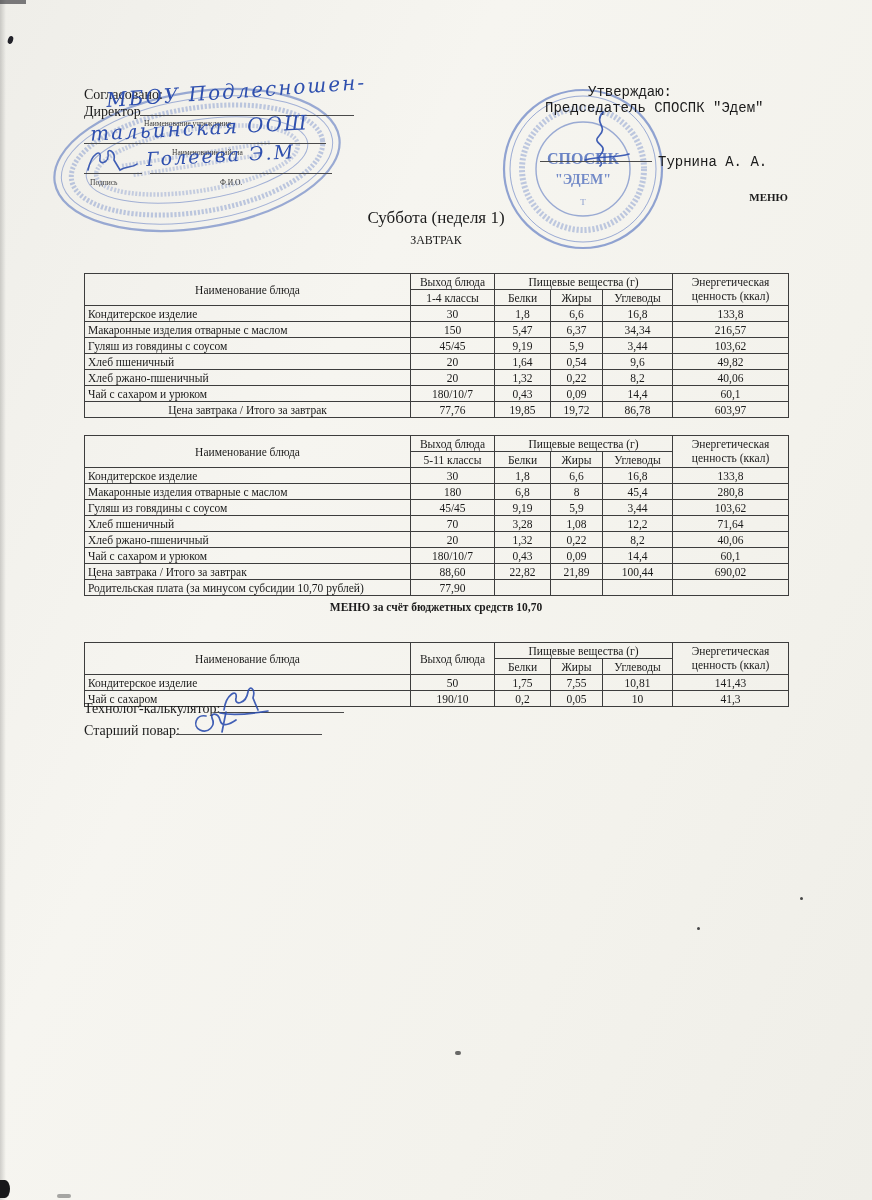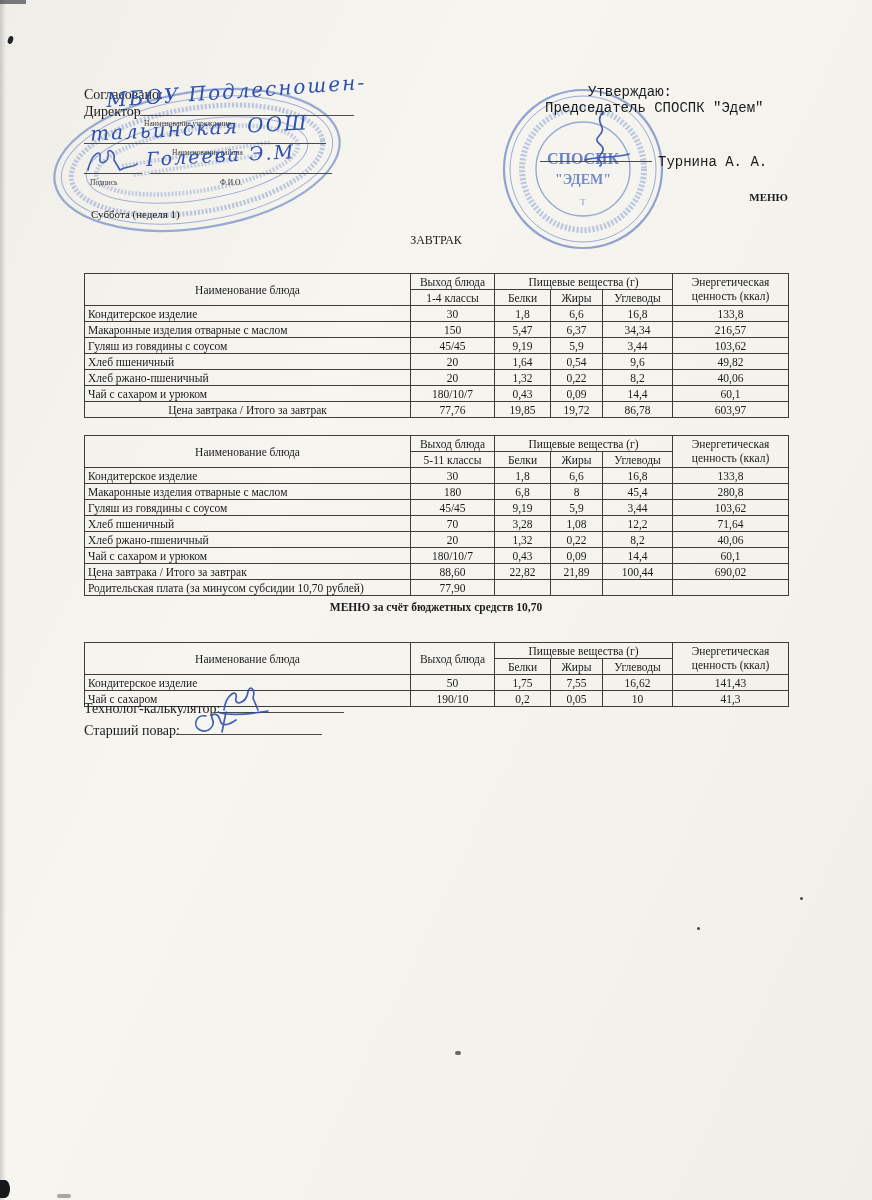--- a/index.html
+++ b/index.html
@@ -28,21 +28,21 @@
                table-layout:fixed; font-size:11.5px; background:transparent;margin-top:21px; }
   table.menu th, table.menu td { border:1px solid #3d3d3d; height:16px; padding:0 3px;
                font-weight:normal; overflow:hidden; white-space:nowrap; }
   table.menu th { text-align:center; }
   table.menu td.center { text-align:center; }
   .table-1 { top:252px; }
   .table-2 { top:414px; }
   .table-3 { top:621px; }
 
   .page-title   { left:84px; top:191px; width:704px; text-align:right; font-weight:bold; font-size:11px; }
-  .page-sub     { left:91px; top:208px; width:704px; font-size:11px; }
+  .page-sub     { left:84px; top:208px; width:704px; text-align:center; font-size:17px; }
   .sec-breakfast{ left:84px; top:233px; width:704px; text-align:center; font-weight:normal; font-size:12px; }
   .sec-budget   { left:84px; top:601px; width:704px; text-align:center; font-weight:bold; font-size:11.5px; }
 
   .stamp { pointer-events:none; }
 
   .speck { position:absolute; pointer-events:none; }
   .sp1 { left:8px;  top:36px;  width:5px;  height:8px;  background:#23232a; border-radius:45%; transform:rotate(18deg); }
   .sp2 { left:455px; top:1051px; width:6px; height:4px; background:#3a3a3a; opacity:.75; border-radius:2px; }
   .sp3 { left:697px; top:927px; width:3px; height:3px; background:#474747; border-radius:50%; }
   .sp4 { left:800px; top:897px; width:3px; height:3px; background:#474747; border-radius:50%; }
@@ -306,21 +306,21 @@
           <th>Жиры</th>
           <th>Углеводы</th>
         </tr>
       </thead>
       <tbody>
         <tr>
           <td>Кондитерское изделие</td>
           <td class="center">50</td>
           <td class="center">1,75</td>
           <td class="center">7,55</td>
-          <td class="center">16,62</td>
+          <td class="center">10,81</td>
           <td class="center">141,43</td>
         </tr>
         <tr>
           <td>Чай с сахаром</td>
           <td class="center">190/10</td>
           <td class="center">0,2</td>
           <td class="center">0,05</td>
           <td class="center">10</td>
           <td class="center">41,3</td>
         </tr>

